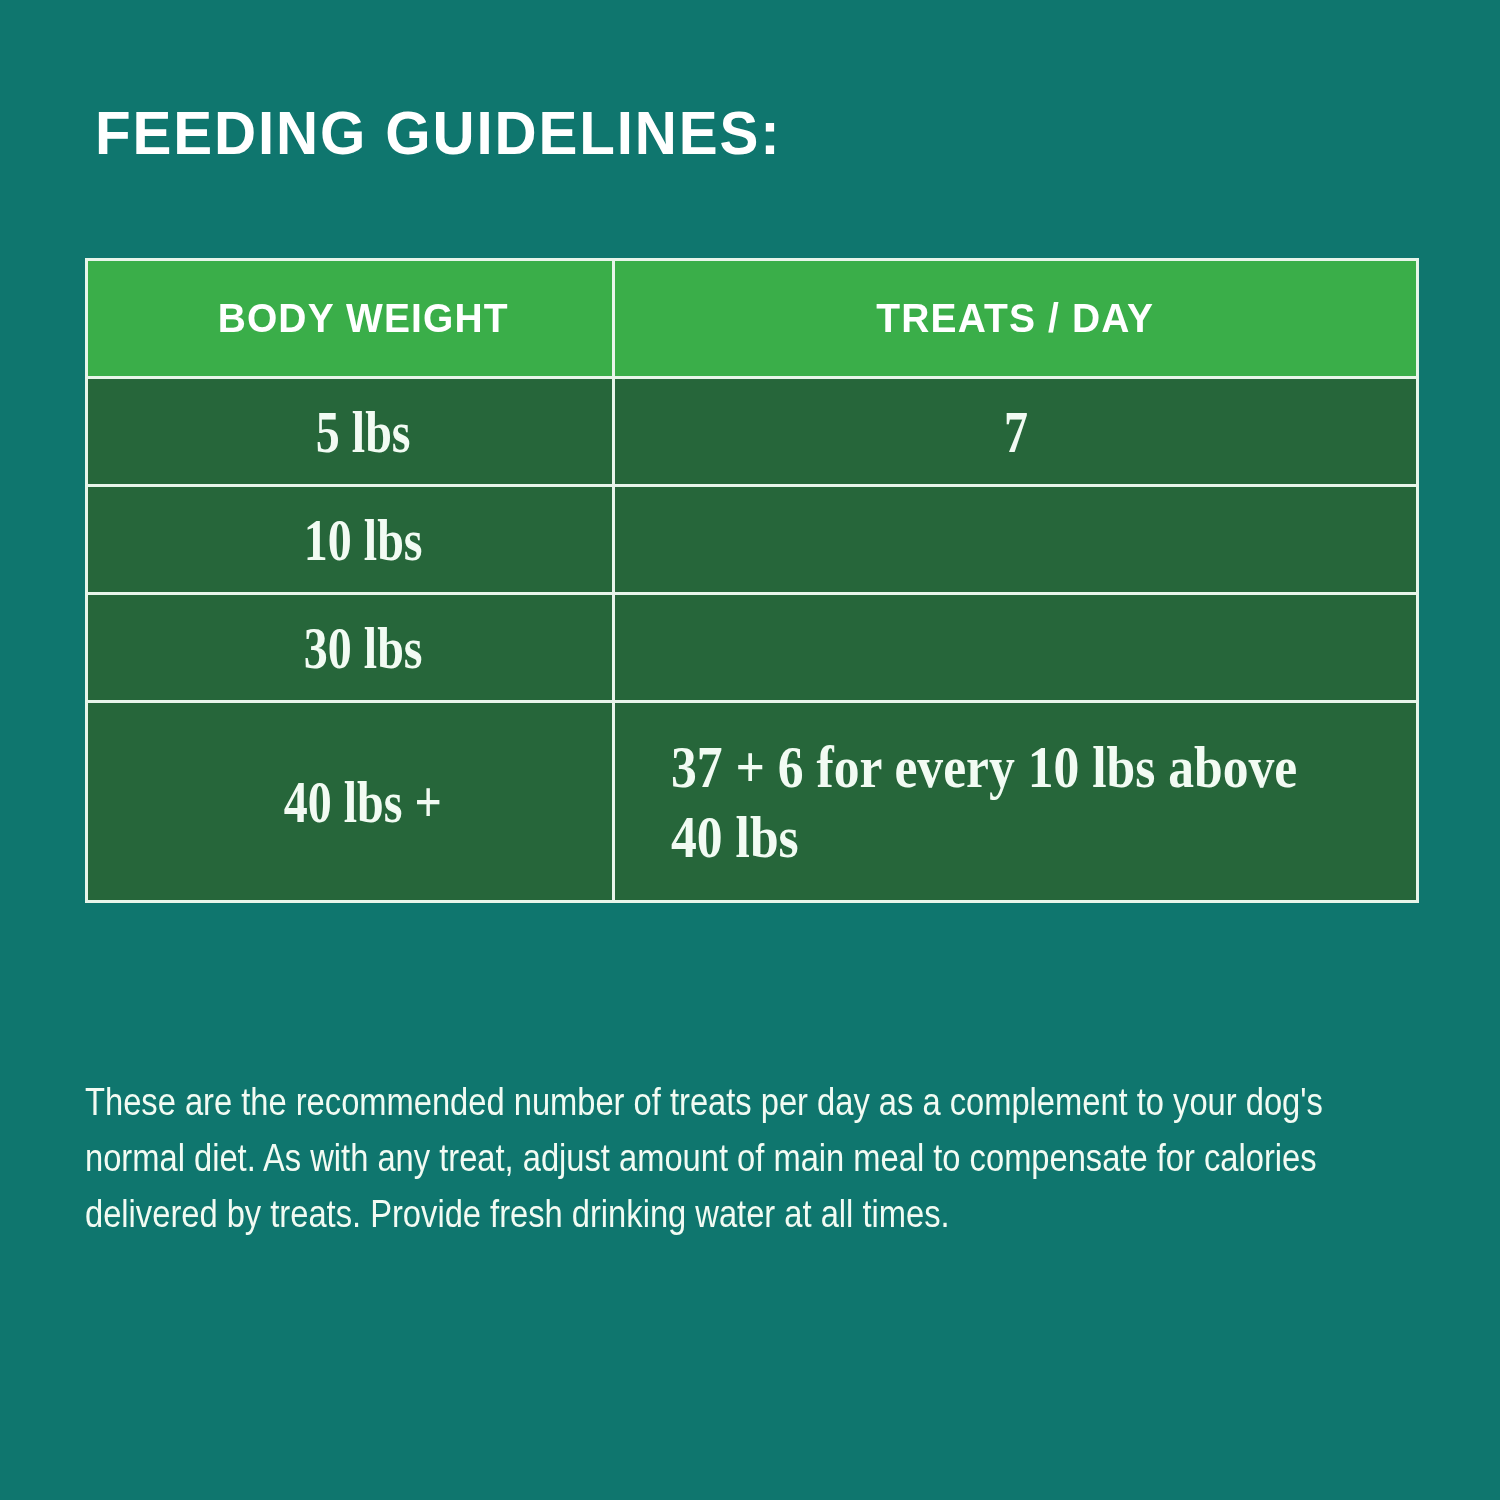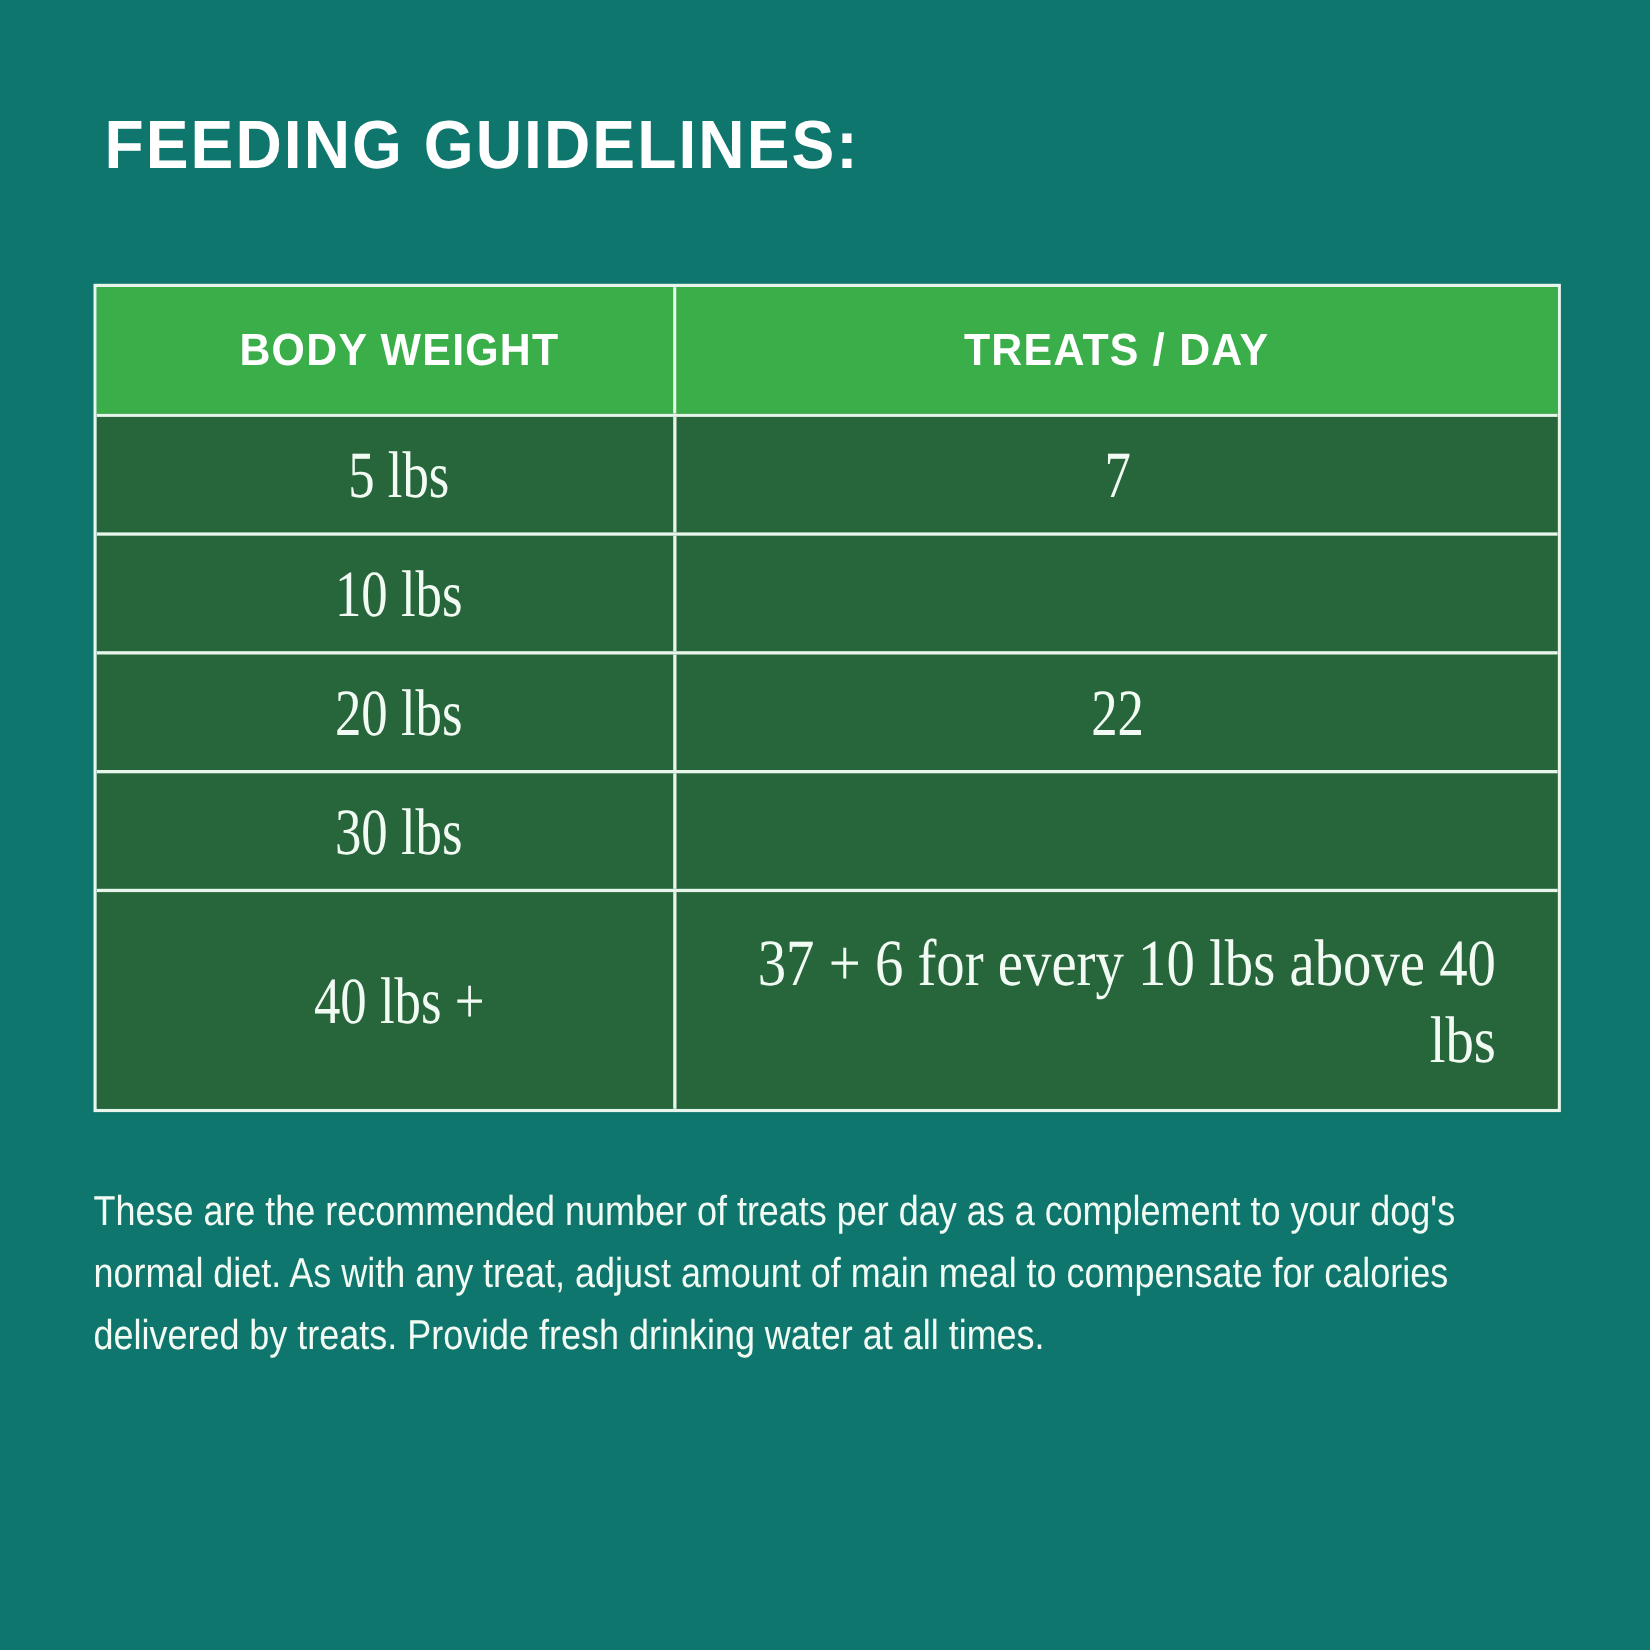--- a/index.html
+++ b/index.html
@@ -67,21 +67,21 @@
     justify-content: center;
     border-right: 3px solid #e8f5ea;
     padding-left: 26px;
   }
   .cell-treats {
     flex: 1 1 auto;
     box-sizing: border-box;
     display: flex;
     align-items: center;
     justify-content: center;
-    text-align: right;
+    text-align: left;
   }
 
   
   .header-row {
     background: #3aae49;
     height: 115px;
   }
   .header-row .cell-weight,
   .header-row .cell-treats {
     background: #3aae49;
@@ -94,20 +94,21 @@
     color: #ffffff;
     text-transform: uppercase;
     transform: scaleX(0.95);
     white-space: nowrap;
   }
 
   
   .data-row {
     height: 108px;
     background: #26663a;
+    font-weight: bold;
   }
   .data-row.last {
     height: 200px;
   }
   .cell-text {
     font-family: "Liberation Serif", "DejaVu Serif", serif;
     font-size: 60px;
     line-height: 64px;
     color: #f2fbf3;
     transform: scaleX(0.80);
@@ -162,28 +163,20 @@
         <span class="cell-text">7</span>
       </div>
     </div>
 
     <div class="trow data-row">
       <div class="cell-weight">
         <span class="cell-text">10 lbs</span>
       </div>
     </div>
 
-    <div class="trow data-row">
-      <div class="cell-weight">
-        <span class="cell-text">20 lbs</span>
-      </div>
-      <div class="cell-treats">
-        <span class="cell-text">22</span>
-      </div>
-    </div>
 
     <div class="trow data-row">
       <div class="cell-weight">
         <span class="cell-text">30 lbs</span>
       </div>
     </div>
 
     <div class="trow data-row last">
       <div class="cell-weight">
         <span class="cell-text">40 lbs +</span>

